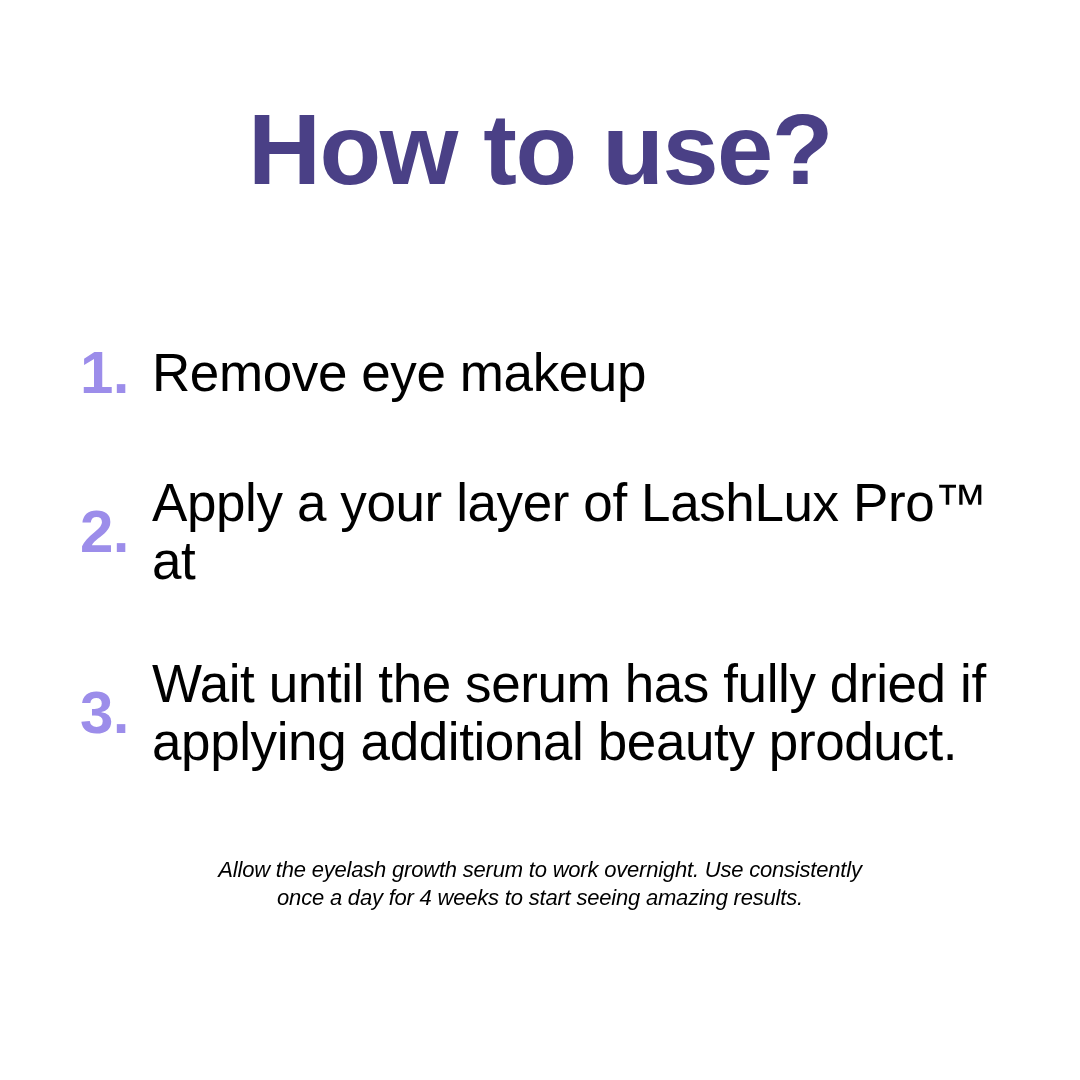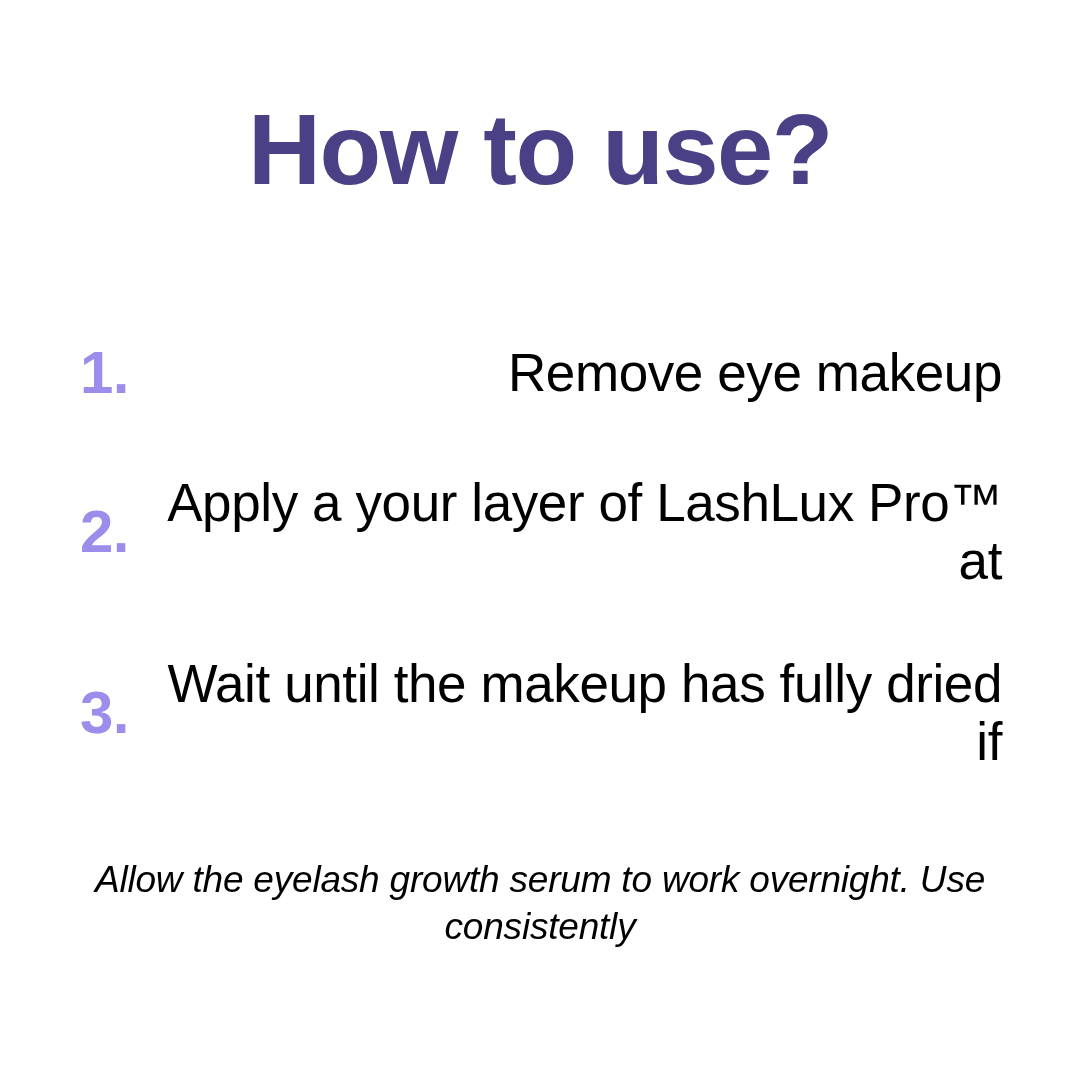--- a/index.html
+++ b/index.html
@@ -75,31 +75,31 @@
   .step-text {
     flex: 1 1 auto;
     padding-right: 78px;
     font-family: "Liberation Sans", sans-serif;
     font-size: 53px;
     font-weight: 400;
     color: #000000;
     line-height: 1.10;
     letter-spacing: -0.4px;
   }
-  .step-text .line { display: block; text-align: right; }
+  .step-text .line { display: block; }
 
   
   .footnote {
     position: absolute;
     top: 856px;
     left: 50px;
     width: 980px;
     text-align: center;
     font-family: "Liberation Sans", sans-serif;
-    font-size: 37px;
+    font-size: 22px;
     font-style: italic;
     font-weight: 400;
     color: #000000;
     line-height: 1.28;
     letter-spacing: -0.2px;
   }
   .footnote .line { display: block; }
 </style>
 </head>
 <body>
@@ -122,23 +122,25 @@
     <div class="step step-2">
       <div class="step-num">2.</div>
       <div class="step-text">
         <span class="line">Apply a your layer of LashLux Pro™ at</span>
       </div>
     </div>
 
     <div class="step step-3">
       <div class="step-num">3.</div>
       <div class="step-text">
-        <span class="line">Wait until the makeup has fully dried if</span>
+        <span class="line">Wait until the serum has fully dried if</span>
+        <span class="line">applying additional beauty product.</span>
       </div>
     </div>
 
   </div>
 
   <div class="footnote">
     <span class="line">Allow the eyelash growth serum to work overnight. Use consistently</span>
+    <span class="line">once a day for 4 weeks to start seeing amazing results.</span>
   </div>
 
 </div>
 
 </body></html>

